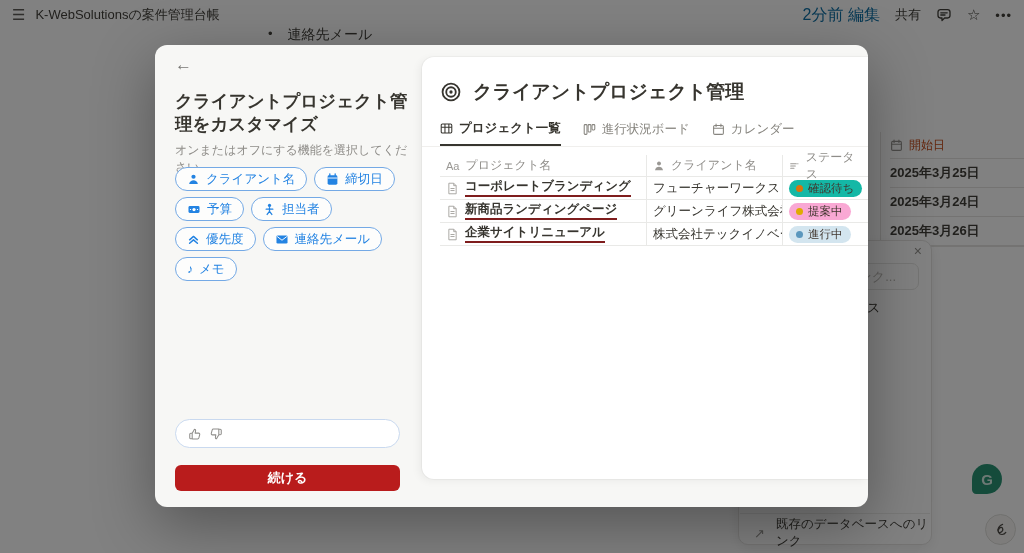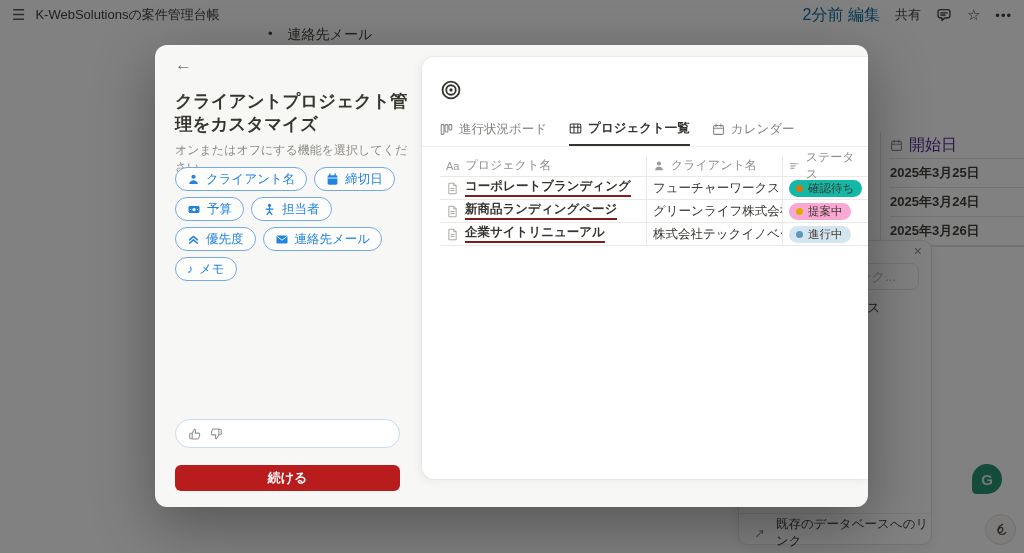--- a/index.html
+++ b/index.html
@@ -16,21 +16,21 @@
   .tb-muted{ color:#0369a1; font-size:16px; }
   .tb-share{ font-size:13px; color:#37352f; }
   .tb-ic{ display:inline-flex; align-items:center; color:#37352f; }
   .tb-star{ font-size:15px; }
   .tb-more{ font-size:13px; letter-spacing:1px; color:#37352f; }
 
   .bg-bullet{ position:absolute; left:268px; top:26px; font-size:14px; color:#37352f; display:flex; gap:15px; }
   .bg-bullet .dot{ font-size:13px; }
 
   .bg-table{ position:absolute; left:880px; top:132px; width:144px; border-left:1px solid #e3e2df; padding-left:9px; }
-  .bg-th{ display:flex; align-items:center; gap:6px; color:#4c1d95; font-size:16px; height:26px; }
+  .bg-th{ display:flex; align-items:center; gap:6px; color:#c2410c; font-size:12px; height:26px; }
   .bg-row{ height:29px; display:flex; align-items:center; font-size:13px; font-weight:600; color:#37352f;
            border-top:1px solid #e3e2df; }
 
   .bg-popup{ position:absolute; left:738px; top:240px; width:194px; height:305px; background:#fff;
              border:1px solid #e3e2e0; border-radius:10px; box-shadow:0 4px 14px rgba(0,0,0,0.08); }
   .bg-popup-close{ position:absolute; top:2px; right:9px; font-size:14px; color:#8f8d89; }
   .bg-popup-input{ position:absolute; top:22px; left:-78px; width:258px; height:27px; border:1px solid #e4e4e2;
                    border-radius:7px; background:#fdfdfc; display:flex; align-items:center; justify-content:flex-end;
                    padding-right:22px; font-size:13px; color:#b6b4b0; }
   .bg-popup-frag{ position:absolute; top:58px; left:128px; font-size:13px; color:#37352f; }
@@ -240,37 +240,38 @@
 
     <button class="continue-btn" style="background: #b91c1c;">続ける</button>
 
     <div class="card">
       <div class="pg-head">
         <svg width="22" height="22" viewBox="0 0 24 24">
           <circle cx="12" cy="12" r="9.2" fill="none" stroke="#37352f" stroke-width="2"></circle>
           <circle cx="12" cy="12" r="5.2" fill="none" stroke="#37352f" stroke-width="2"></circle>
           <circle cx="12" cy="12" r="1.8" fill="#37352f"></circle>
         </svg>
+        <span class="pg-title">クライアントプロジェクト管理</span>
       </div>
 
       <div class="tabs">
+        <span class="tab active">
+          <svg width="13" height="13" viewBox="0 0 16 16" fill="none" stroke="#37352f" stroke-width="1.3">
+            <rect x="1.5" y="2.5" width="13" height="11" rx="1.5"></rect>
+              <path d="M1.5 6.5h13M6.1 2.5v11M10.9 2.5v11"></path>
+          </svg>
+          <span>プロジェクト一覧</span>
+        </span>
         <span class="tab">
           <svg width="13" height="13" viewBox="0 0 16 16" fill="none" stroke="#87857f" stroke-width="1.3">
             <rect x="1.5" y="2" width="3.4" height="12" rx="1"></rect>
               <rect x="6.3" y="2" width="3.4" height="9" rx="1"></rect>
               <rect x="11.1" y="2" width="3.4" height="6.5" rx="1"></rect>
           </svg>
           <span>進行状況ボード</span>
-        </span>
-        <span class="tab active">
-          <svg width="13" height="13" viewBox="0 0 16 16" fill="none" stroke="#37352f" stroke-width="1.3">
-            <rect x="1.5" y="2.5" width="13" height="11" rx="1.5"></rect>
-              <path d="M1.5 6.5h13M6.1 2.5v11M10.9 2.5v11"></path>
-          </svg>
-          <span>プロジェクト一覧</span>
         </span>
         <span class="tab">
           <svg width="13" height="13" viewBox="0 0 16 16" fill="none" stroke="#87857f" stroke-width="1.3">
             <rect x="2" y="3" width="12" height="11" rx="1.5"></rect>
               <path d="M2 6.5h12M5 1.4v2.8M11 1.4v2.8" stroke-linecap="round"></path>
           </svg>
           <span>カレンダー</span>
         </span>
       </div>
       <div class="tabs-line"></div>

